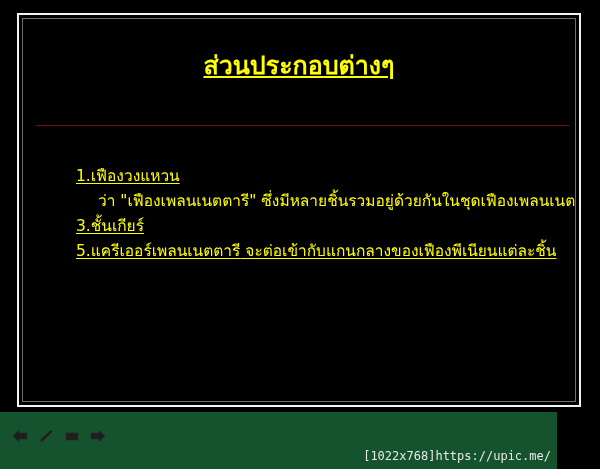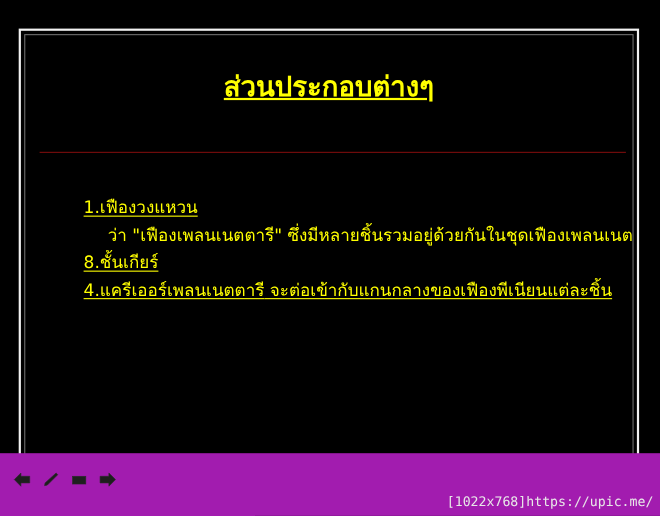--- a/index.html
+++ b/index.html
@@ -12,21 +12,21 @@
     height: 469px;
     overflow: hidden;
     font-family: "DejaVu Sans", "Liberation Sans", sans-serif;
     position: relative;
   }
 
   
   #slide-viewer {
     position: absolute;
     left: 0;
-    top: 13px;
+    top: 0;
     width: 600px;
     height: 412px;
     background: #000000;
   }
 
   
   #slide-frame-outer {
     position: absolute;
     left: 17px;
     top: 13px;
@@ -99,23 +99,23 @@
     text-decoration: underline;
     text-underline-offset: 2px;
     margin-top: 28px;
   }
 
   
   #toolbar {
     position: absolute;
     left: 0;
     top: 412px;
-    width: 600px;
+    width: 557px;
     height: 57px;
-    background: #a21caf;
+    background: #14532d;
   }
   .tool-btn {
     position: absolute;
     top: 14px;
     width: 20px;
     height: 20px;
     display: flex;
     align-items: center;
     justify-content: center;
   }
@@ -154,25 +154,25 @@
         <div class="body-line">
           <span class="u">1.เฟืองวงแหวน</span><span></span>
         </div>
 
 
         <div class="body-line indent">
           <span>ว่า "เฟืองเพลนเนตตารี" ซึ่งมีหลายชิ้นรวมอยู่ด้วยกันในชุดเฟืองเพลนเนตตารี</span>
         </div>
 
         <div class="body-line">
-          <span class="u">8.ชั้นเกียร์</span><span></span>
+          <span class="u">3.ชั้นเกียร์</span><span></span>
         </div>
 
         <div class="body-line">
-          <span class="u">4.แครีเออร์เพลนเนตตารี</span><span class="u"> จะต่อเข้ากับแกนกลางของเฟืองพีเนียนแต่ละชิ้น</span>
+          <span class="u">5.แครีเออร์เพลนเนตตารี</span><span class="u"> จะต่อเข้ากับแกนกลางของเฟืองพีเนียนแต่ละชิ้น</span>
         </div>
 
 
       </div>
 
     </div>
   </div>
 </div>
 
 <div id="toolbar">

